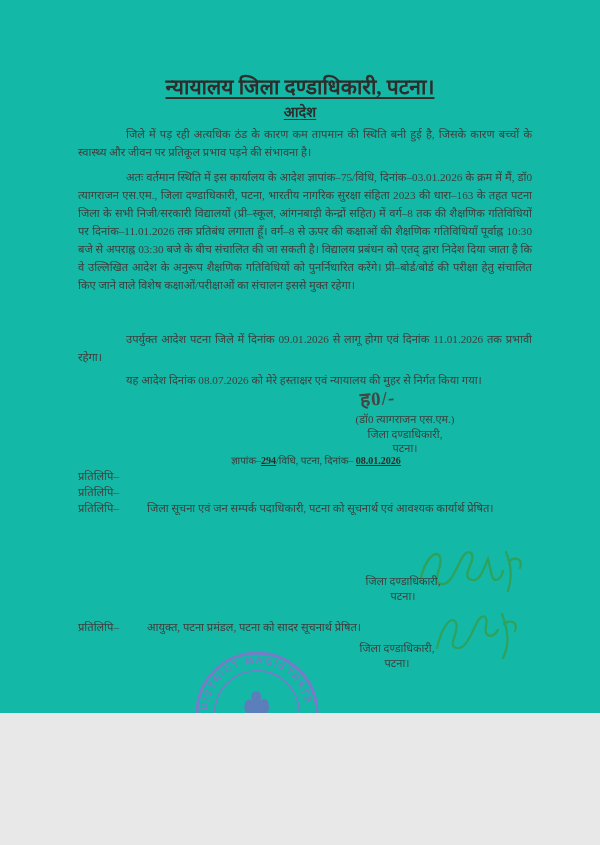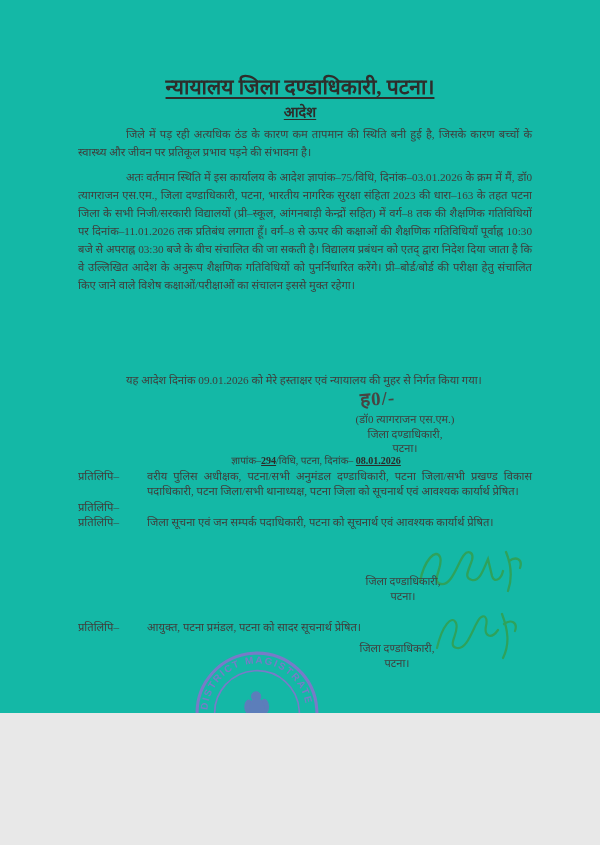--- a/index.html
+++ b/index.html
@@ -74,38 +74,38 @@
   <div class="title">
     <span>न्यायालय जिला दण्डाधिकारी, पटना।</span>
   </div>
 
   <div class="order-heading">
     <span>आदेश</span>
   </div>
 
   <p class="para p1">जिले में पड़ रही अत्यधिक ठंड के कारण कम तापमान की स्थिति बनी हुई है, जिसके कारण बच्चों के स्वास्थ्य और जीवन पर प्रतिकूल प्रभाव पड़ने की संभावना है।</p>
   <p class="para p2">अतः वर्तमान स्थिति में इस कार्यालय के आदेश ज्ञापांक–75/विधि, दिनांक–03.01.2026 के क्रम में मैं, डॉ0 त्यागराजन एस.एम., जिला दण्डाधिकारी, पटना, भारतीय नागरिक सुरक्षा संहिता 2023 की धारा–163 के तहत पटना जिला के सभी निजी/सरकारी विद्यालयों (प्री–स्कूल, आंगनबाड़ी केन्द्रों सहित) में वर्ग–8 तक की शैक्षणिक गतिविधियों पर दिनांक–11.01.2026 तक प्रतिबंध लगाता हूँ। वर्ग–8 से ऊपर की कक्षाओं की शैक्षणिक गतिविधियाँ पूर्वाह्न 10:30 बजे से अपराह्न 03:30 बजे के बीच संचालित की जा सकती है। विद्यालय प्रबंधन को एतद् द्वारा निदेश दिया जाता है कि वे उल्लिखित आदेश के अनुरूप शैक्षणिक गतिविधियों को पुनर्निधारित करेंगे। प्री–बोर्ड/बोर्ड की परीक्षा हेतु संचालित किए जाने वाले विशेष कक्षाओं/परीक्षाओं का संचालन इससे मुक्त रहेगा।</p>
-  <p class="para p4">यह आदेश दिनांक 09.01.2026 को मेरे हस्ताक्षर एवं न्यायालय की मुहर से निर्गत किया गया।</p>
+  <p class="para p3">उपर्युक्त आदेश पटना जिले में दिनांक 09.01.2026 से लागू होगा एवं दिनांक 11.01.2026 तक प्रभावी रहेगा।</p>
+  <p class="para p4">यह आदेश दिनांक 08.07.2026 को मेरे हस्ताक्षर एवं न्यायालय की मुहर से निर्गत किया गया।</p>
 
   <div class="sig-mark">ह0/-</div>
 
   <div class="sig-block sig-block1">
     <div>(डॉ0 त्यागराजन एस.एम.)</div>
     <div>जिला दण्डाधिकारी,</div>
     <div>पटना।</div>
   </div>
 
   <div class="memo-line memo1">
     <span>ज्ञापांक–</span><span class="memo-strong">294</span><span>/विधि, पटना, दिनांक– </span><span class="memo-strong">08.01.2026</span>
   </div>
 
   <div class="copies copies1">
     <div class="copy-row">
       <div class="copy-label">प्रतिलिपि–</div>
-      <div class="copy-text">वरीय पुलिस अधीक्षक, पटना/सभी अनुमंडल दण्डाधिकारी, पटना जिला/सभी प्रखण्ड विकास पदाधिकारी, पटना जिला/सभी थानाध्यक्ष, पटना जिला को सूचनार्थ एवं आवश्यक कार्यार्थ प्रेषित।</div>
     </div>
     <div class="copy-row">
       <div class="copy-label">प्रतिलिपि–</div>
     </div>
     <div class="copy-row">
       <div class="copy-label">प्रतिलिपि–</div>
       <div class="copy-text">जिला सूचना एवं जन सम्पर्क पदाधिकारी, पटना को सूचनार्थ एवं आवश्यक कार्यार्थ प्रेषित।</div>
     </div>
   </div>
 

